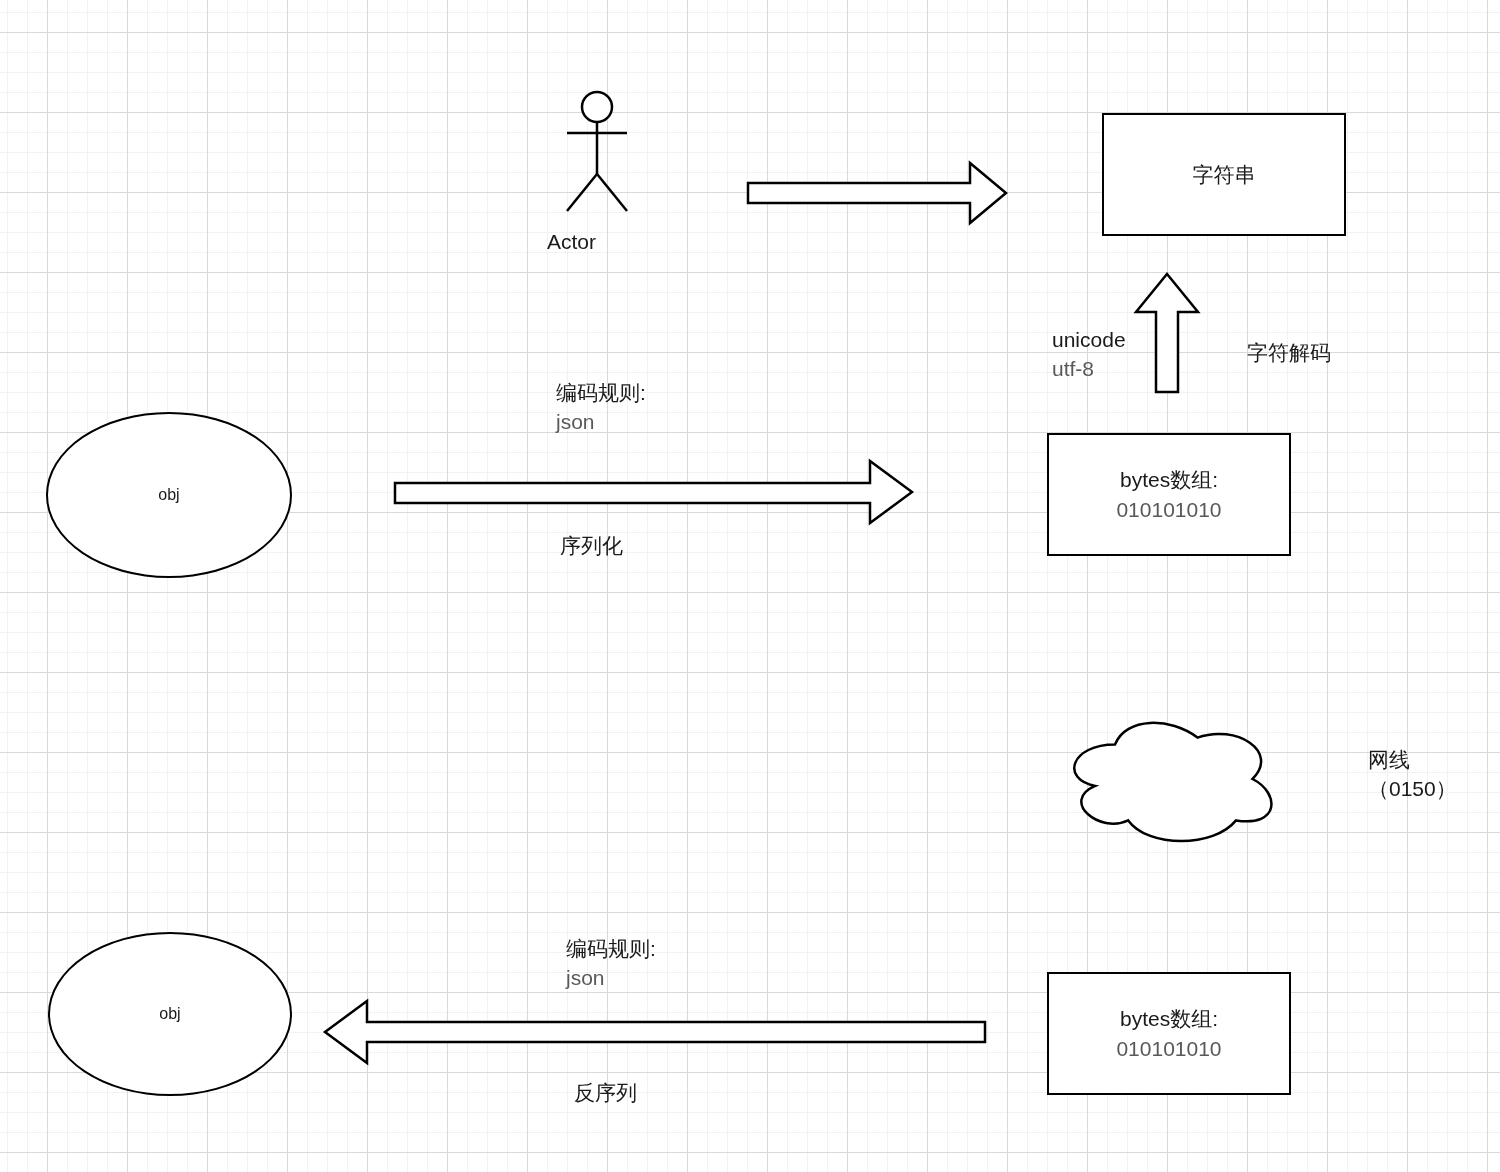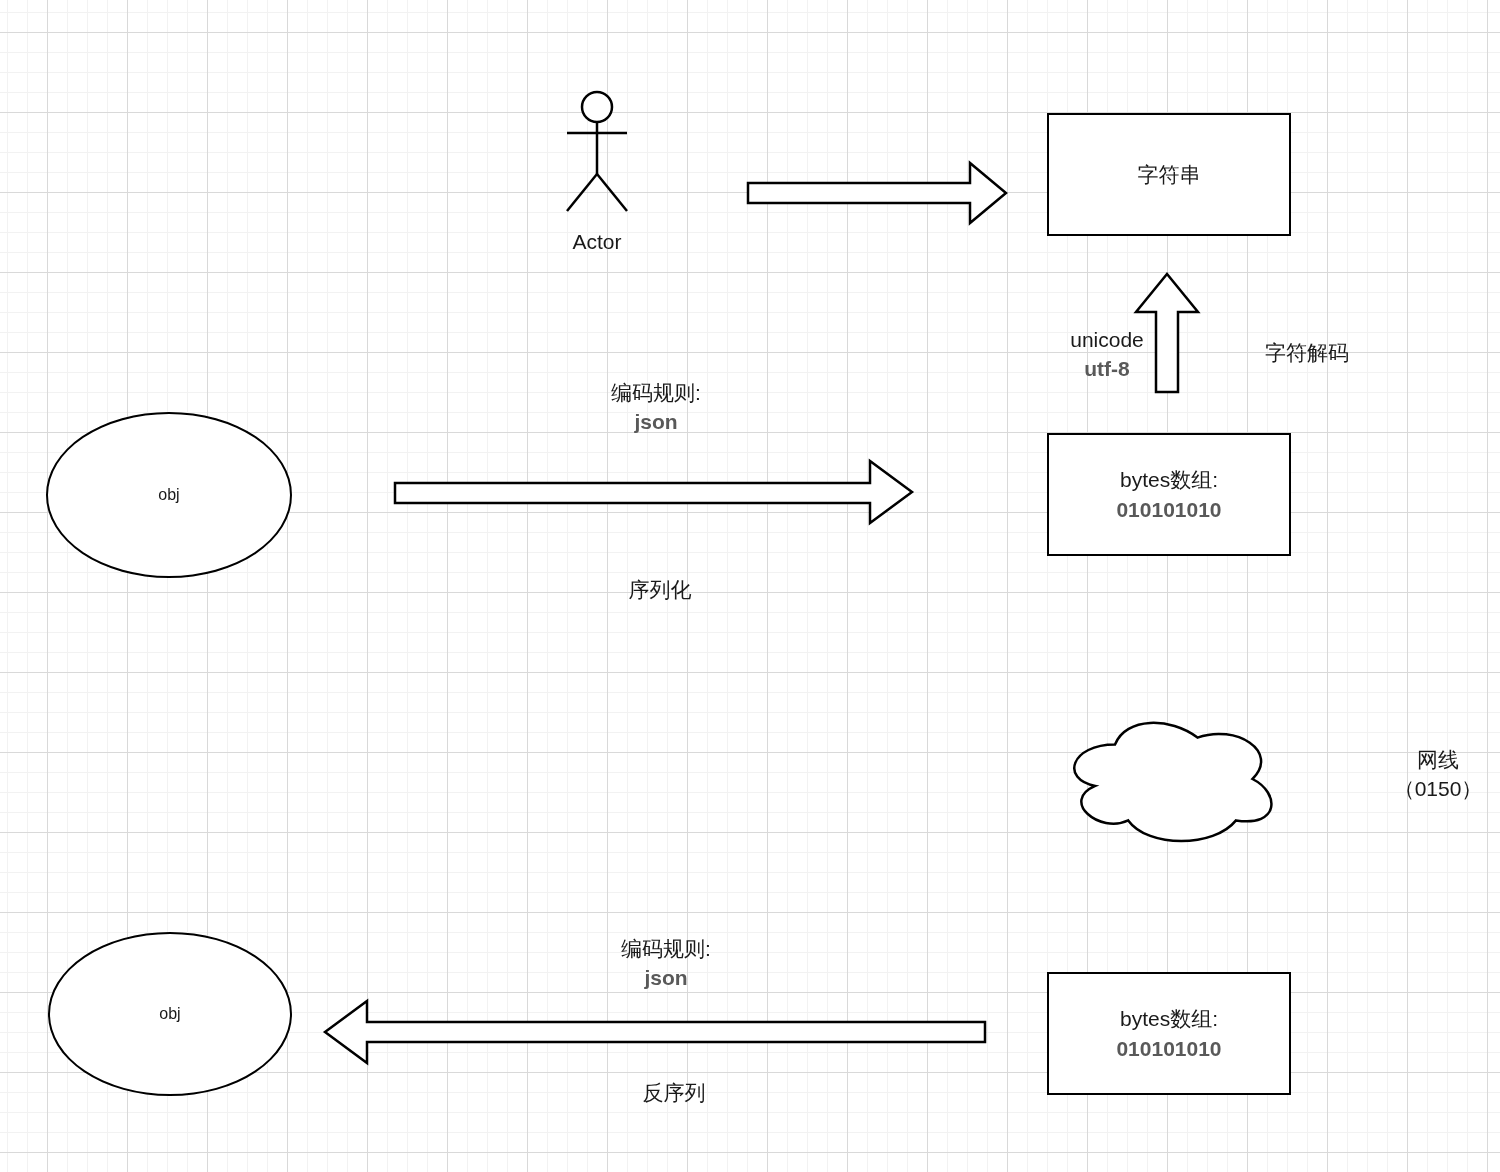--- a/index.html
+++ b/index.html
@@ -50,47 +50,47 @@
     border: 2px solid #000000;
     border-radius: 50%;
     background: #ffffff;
     display: flex;
     align-items: center;
     justify-content: center;
     font-size: 16px;
   }
   .label {
     position: absolute;
-    text-align: center;
+    text-align: left;
     font-size: 21px;
     line-height: 29px;
     color: #1a1a1a;
     white-space: nowrap;
   }
-  .muted { color: #595959; font-weight: bold; }
+  .muted { color: #595959; }
 </style>
 </head>
 <body>
 
 <div class="canvas">
 
   <svg class="shape abs" style="left:563px; top:89px;" width="68" height="128" viewBox="0 0 68 128">
     <circle cx="34" cy="18" r="15"></circle>
     <line x1="4" y1="44" x2="64" y2="44"></line>
     <line x1="34" y1="33" x2="34" y2="85"></line>
     <line x1="34" y1="85" x2="4" y2="122"></line>
     <line x1="34" y1="85" x2="64" y2="122"></line>
   </svg>
   <div class="label" style="left:547px; top:227px; width:100px;">Actor</div>
 
   <svg class="shape abs" style="left:740px; top:155px;" width="275" height="76" viewBox="0 0 275 76">
     <polygon points="8,28 230,28 230,8 266,38 230,68 230,48 8,48"></polygon>
   </svg>
 
-  <div class="node-box" style="left:1047px; top:113px;justify-content:center;">
+  <div class="node-box" style="left:1102px; top:113px;justify-content:center;">
     <div>字符串</div>
   </div>
 
   <svg class="shape abs" style="left:1128px; top:268px;" width="78" height="130" viewBox="0 0 78 130">
     <polygon points="28,124 28,44 8,44 39,6 70,44 50,44 50,124"></polygon>
   </svg>
   <div class="label" style="left:1052px; top:325px; width:110px;">
     <div>unicode</div>
     <div class="muted">utf-8</div>
   </div>
@@ -101,21 +101,21 @@
   </div>
 
   <div class="label" style="left:556px; top:378px; width:200px;">
     <div>编码规则:</div>
     <div class="muted">json</div>
   </div>
 
   <svg class="shape abs" style="left:388px; top:455px;" width="532" height="74" viewBox="0 0 532 74">
     <polygon points="7,28 482,28 482,6 524,37 482,68 482,48 7,48"></polygon>
   </svg>
-  <div class="label" style="left:560px; top:531px; width:200px;margin-top:44px;">序列化</div>
+  <div class="label" style="left:560px; top:531px; width:200px;">序列化</div>
 
   <div class="node-box" style="left:1047px; top:433px;">
     <div>bytes数组:</div>
     <div class="muted">010101010</div>
   </div>
 
   <svg class="shape abs" style="left:1056px; top:706px;" width="228" height="146" viewBox="0 0 228 146">
     <path d="M 59,38.5
              C 15,38.5 4,73 39.2,79.9
              C 4,95.1 43.6,128.2 72.2,114.4

